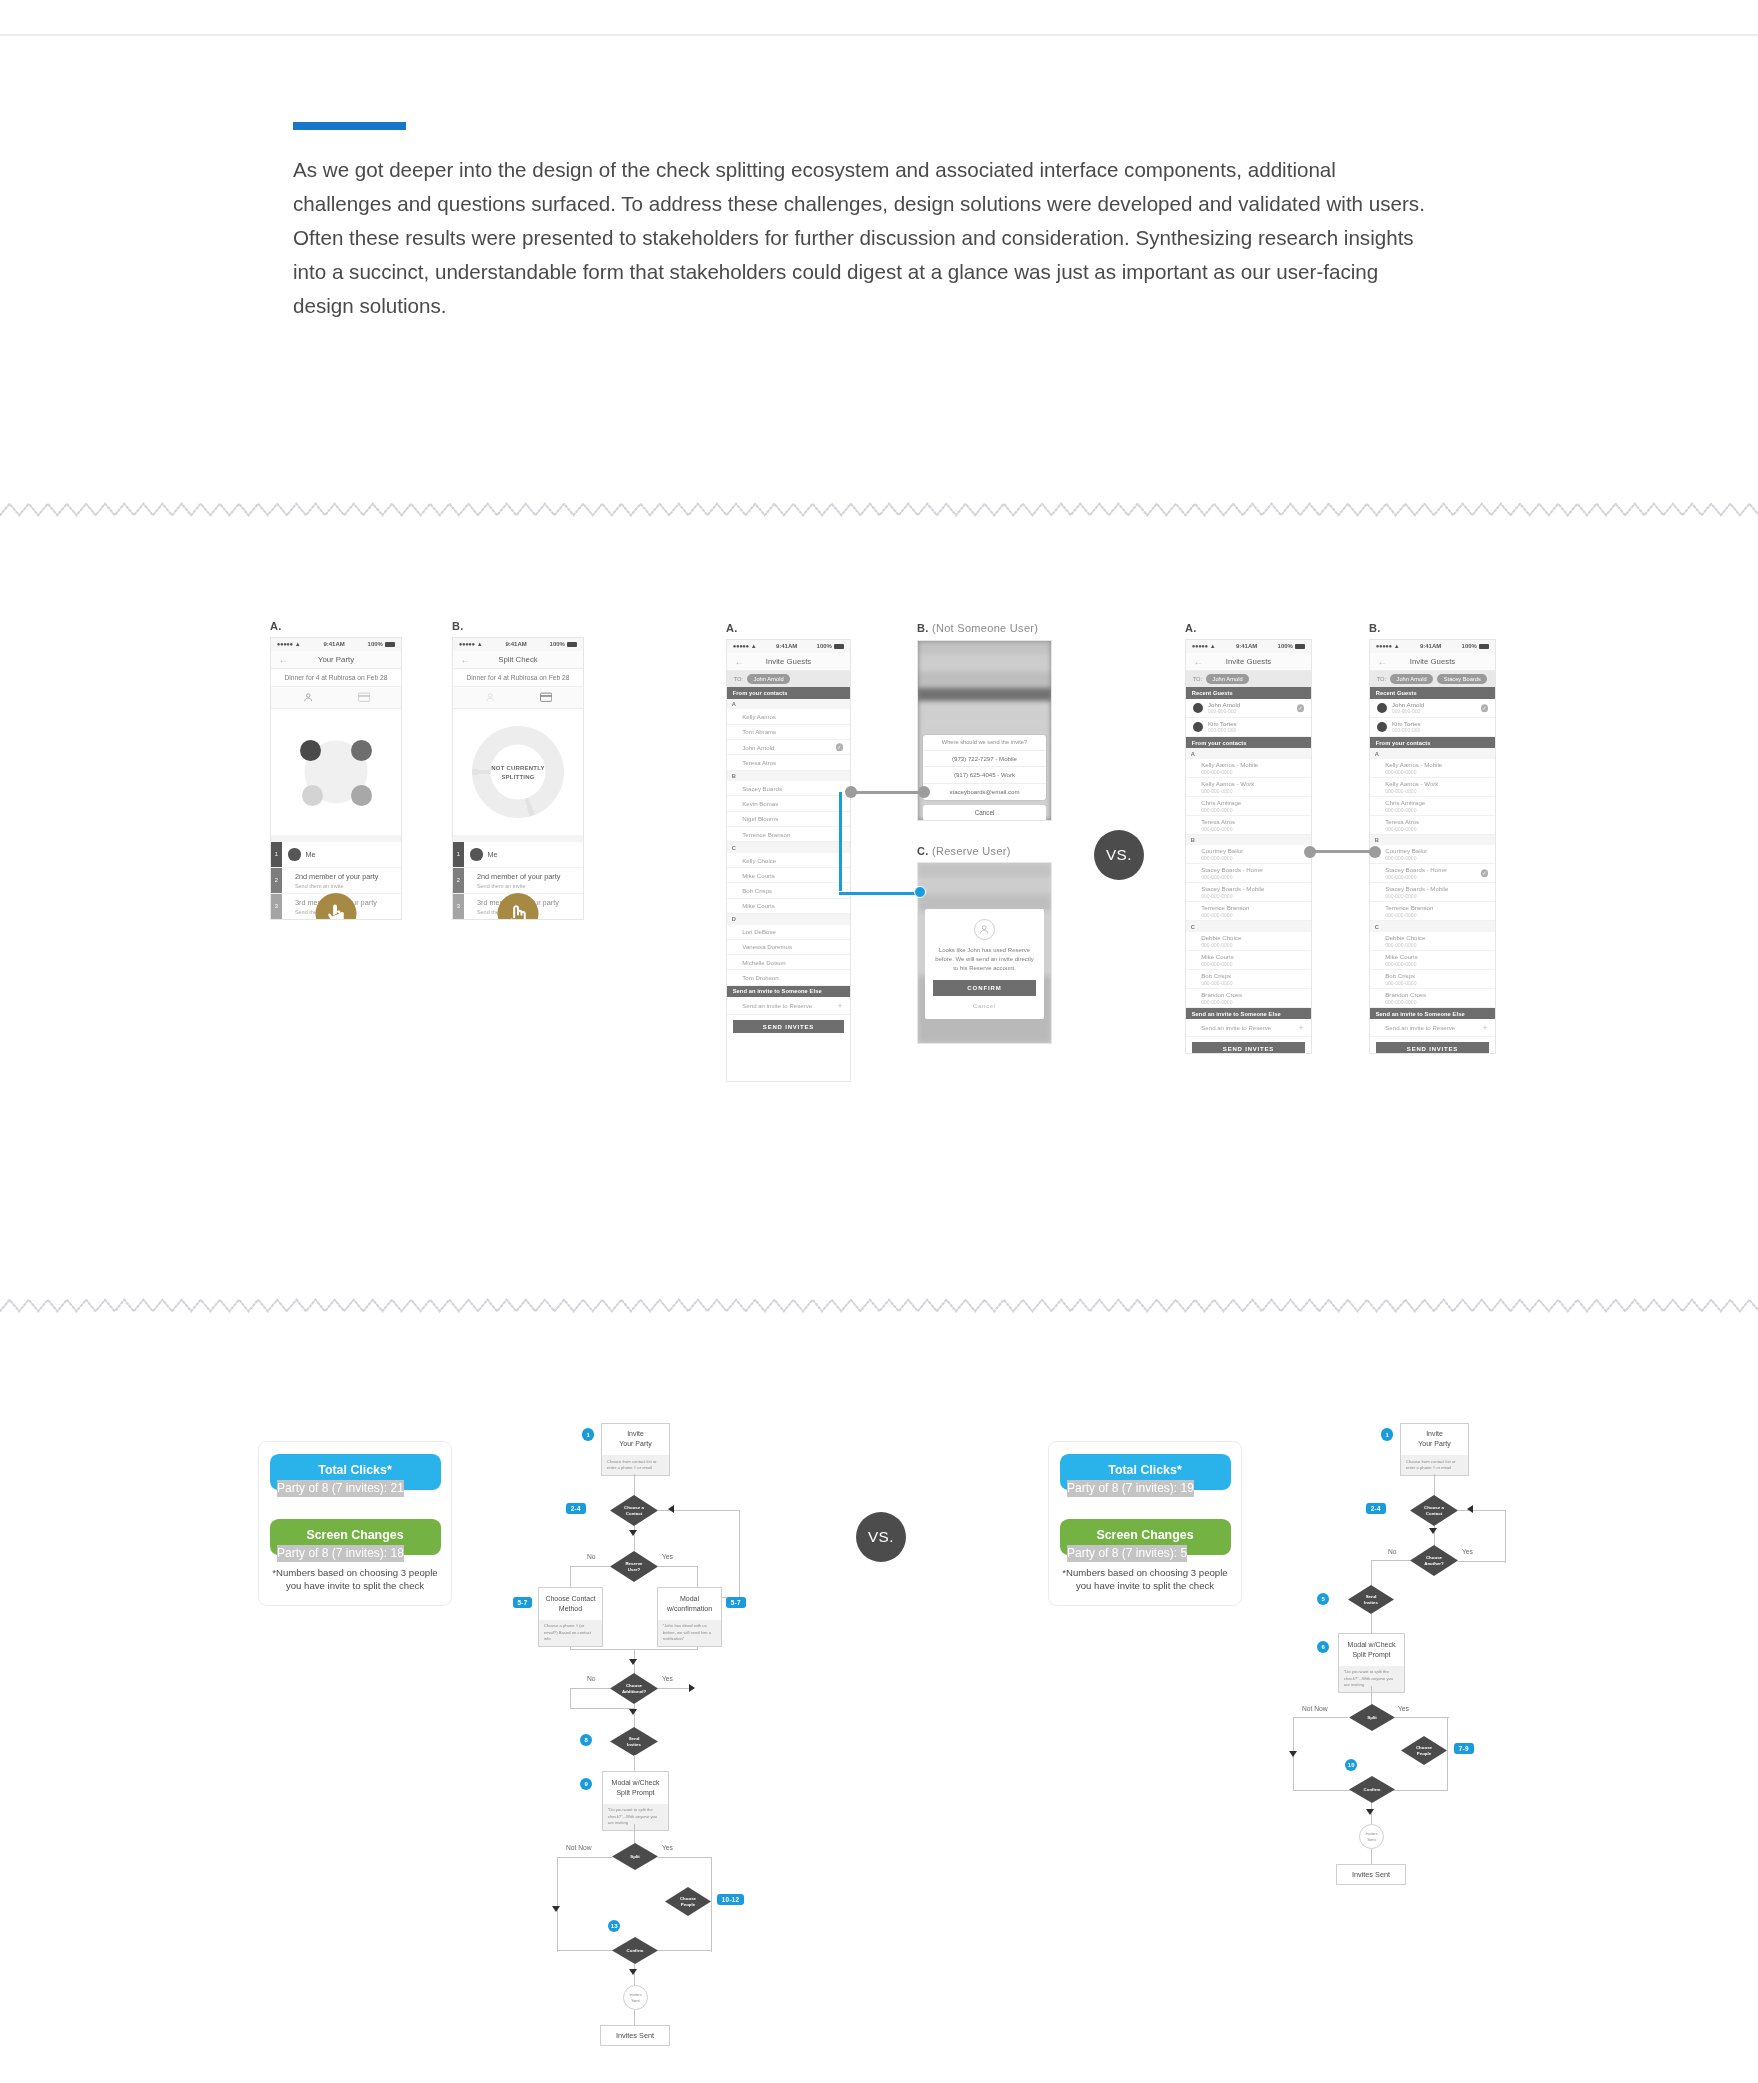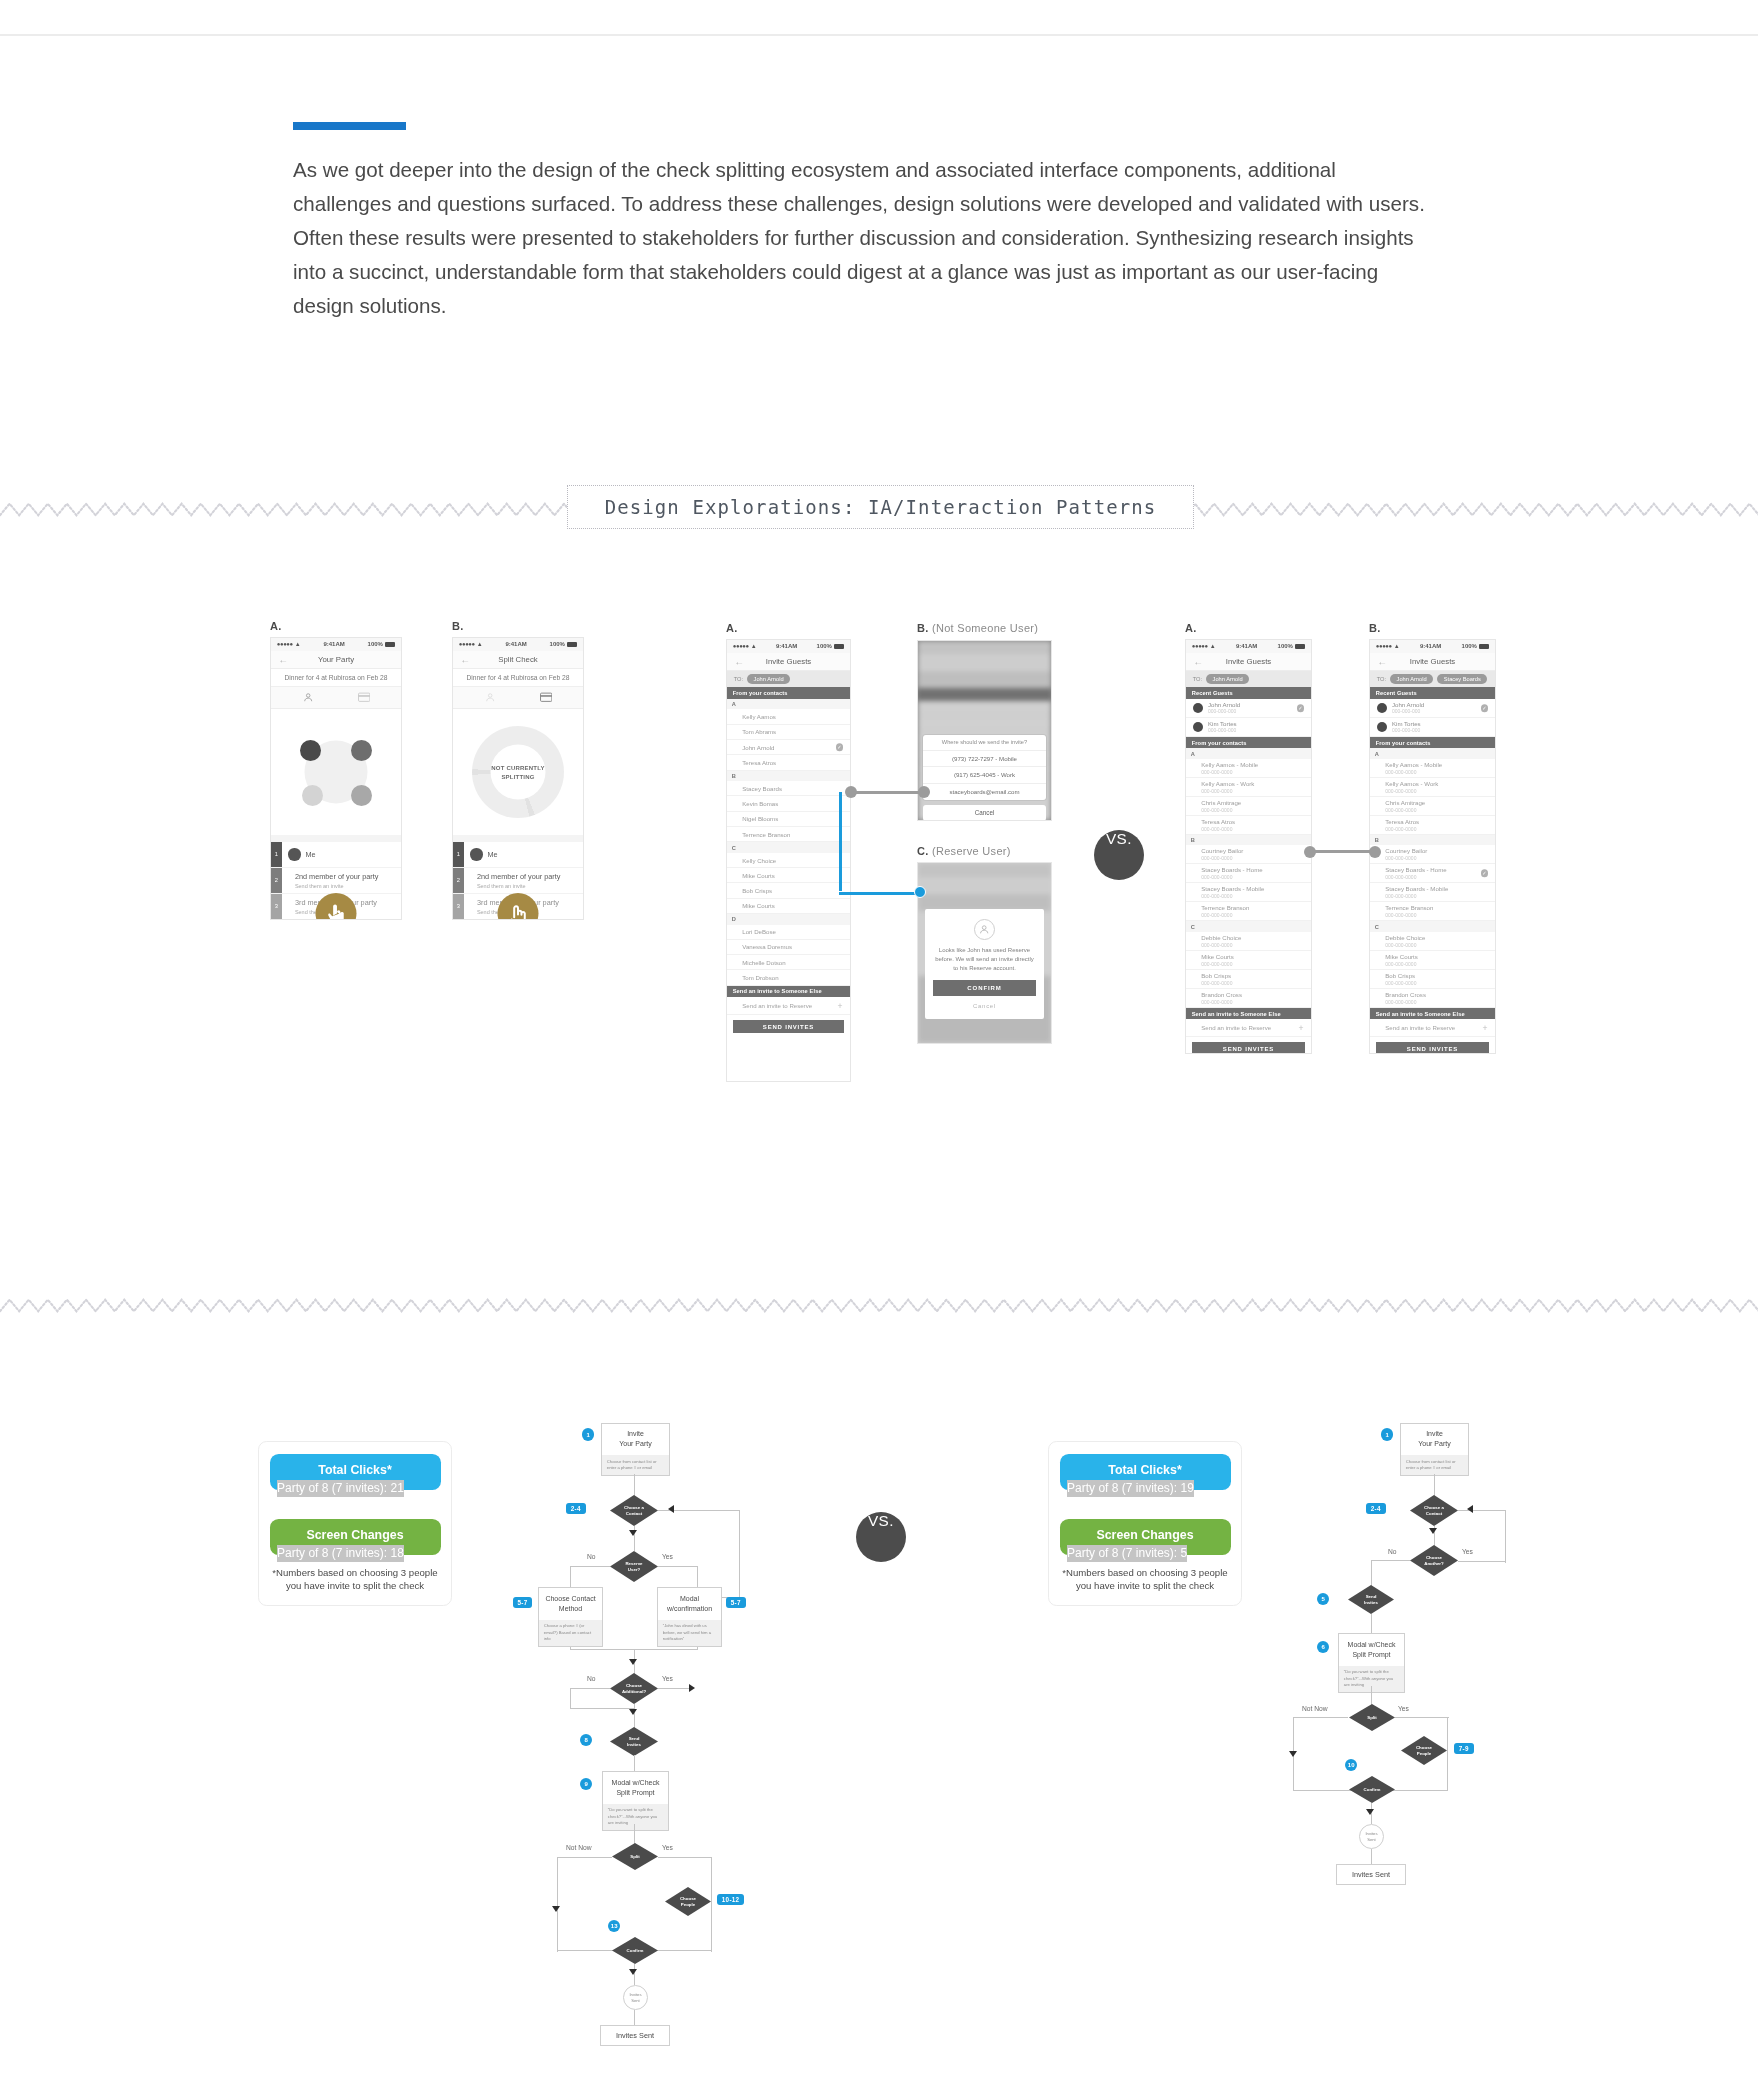--- a/index.html
+++ b/index.html
@@ -120,21 +120,21 @@
      font-weight:700; letter-spacing:0.9px; display:flex; align-items:center; justify-content:center; }
   .modal .cancel2 { margin-top:3.8px; height:13.4px; color:#b5b5b5; font-size:6px; letter-spacing:0.7px;
      display:flex; align-items:center; justify-content:center; }
 
   .dot-gray { position:absolute; width:12.4px; height:12.4px; border-radius:50%; background:#9c9c9c; }
   .dot-blue { position:absolute; width:12.4px; height:12.4px; border-radius:50%; background:#1a9bdc; border:1.9px solid #fff; }
   .lnk-gray { position:absolute; background:#9c9c9c; }
   .lnk-blue { position:absolute; background:#1a9bdc; }
 
   .vs { position:absolute; width:50px; height:50px; border-radius:50%; background:#4c4c4c;
-     color:#fff; font-size:15.3px; display:flex; align-items:flex-start; justify-content:center;
+     color:#fff; font-size:15.3px; display:flex; align-items:center; justify-content:center;
      letter-spacing:0.5px; }
 
   
   .statcard { position:absolute; width:194px; background:#fff; border:1px solid #ececec;
      border-radius:8.6px; padding:12.4px 10.5px; }
   .pill { border-radius:8.6px; padding:8.6px 7.6px 10.5px; text-align:center; color:#fff; }
   .pill.blue { background:#29b3ea; }
   .pill.green { background:#74b343; margin-top:29px; }
   .pill h4 { font-size:12.4px; font-weight:700; margin-bottom:2.9px; }
   .pill .ln { font-size:12px; line-height:17px; font-weight:400; }
@@ -173,25 +173,20 @@
 
 <div class="header">
   <div class="blue-tab"></div>
   <p class="intro">As we got deeper into the design of the check splitting ecosystem and associated interface components, additional challenges and questions surfaced. To address these challenges, design solutions were developed and validated with users. Often these results were presented to stakeholders for further discussion and consideration. Synthesizing research insights into a succinct, understandable form that stakeholders could digest at a glance was just as important as our user-facing design solutions.</p>
 </div>
 
 <div class="banner-wrap" style="top:485px">
   <svg class="zigline" viewBox="0 0 1840 24" preserveAspectRatio="none">
     <path d="M0 18 L10 6 L20 18 L30 6 L40 18 L50 6 L60 18 L70 6 L80 18 L90 6 L100 18 L110 6 L120 18 L130 6 L140 18 L150 6 L160 18 L170 6 L180 18 L190 6 L200 18 L210 6 L220 18 L230 6 L240 18 L250 6 L260 18 L270 6 L280 18 L290 6 L300 18 L310 6 L320 18 L330 6 L340 18 L350 6 L360 18 L370 6 L380 18 L390 6 L400 18 L410 6 L420 18 L430 6 L440 18 L450 6 L460 18 L470 6 L480 18 L490 6 L500 18 L510 6 L520 18 L530 6 L540 18 L550 6 L560 18 L570 6 L580 18 L590 6 L600 18 L610 6 L620 18 L630 6 L640 18 L650 6 L660 18 L670 6 L680 18 L690 6 L700 18 L710 6 L720 18 L730 6 L740 18 L750 6 L760 18 L770 6 L780 18 L790 6 L800 18 L810 6 L820 18 L830 6 L840 18 L850 6 L860 18 L870 6 L880 18 L890 6 L900 18 L910 6 L920 18 L930 6 L940 18 L950 6 L960 18 L970 6 L980 18 L990 6 L1000 18 L1010 6 L1020 18 L1030 6 L1040 18 L1050 6 L1060 18 L1070 6 L1080 18 L1090 6 L1100 18 L1110 6 L1120 18 L1130 6 L1140 18 L1150 6 L1160 18 L1170 6 L1180 18 L1190 6 L1200 18 L1210 6 L1220 18 L1230 6 L1240 18 L1250 6 L1260 18 L1270 6 L1280 18 L1290 6 L1300 18 L1310 6 L1320 18 L1330 6 L1340 18 L1350 6 L1360 18 L1370 6 L1380 18 L1390 6 L1400 18 L1410 6 L1420 18 L1430 6 L1440 18 L1450 6 L1460 18 L1470 6 L1480 18 L1490 6 L1500 18 L1510 6 L1520 18 L1530 6 L1540 18 L1550 6 L1560 18 L1570 6 L1580 18 L1590 6 L1600 18 L1610 6 L1620 18 L1630 6 L1640 18 L1650 6 L1660 18 L1670 6 L1680 18 L1690 6 L1700 18 L1710 6 L1720 18 L1730 6 L1740 18 L1750 6 L1760 18 L1770 6 L1780 18 L1790 6 L1800 18 L1810 6 L1820 18 L1830 6 L1840 18" fill="none" stroke="#d3d3d9" stroke-width="2.2" stroke-dasharray="2 2.4" stroke-linecap="round"></path>
   </svg>
-  <div class="banner" style="left:567px; width:627px;">
-    <div class="banner-box">
-      <span class="banner-label">Design Explorations: IA/Interaction Patterns</span>
-    </div>
-  </div>
 </div>
 
 <div style="position:absolute; left:270px; top:620px;">
 
   <div style="position:absolute; left:0; top:0;">
     <div class="mock-label">A.</div>
     <div class="phone" style="width:132px; height:283px; margin-top:4.8px;">
       <div class="status">
         <span class="dots">●●●●●</span>
         <span style="margin-left:1.9px">▲</span>

